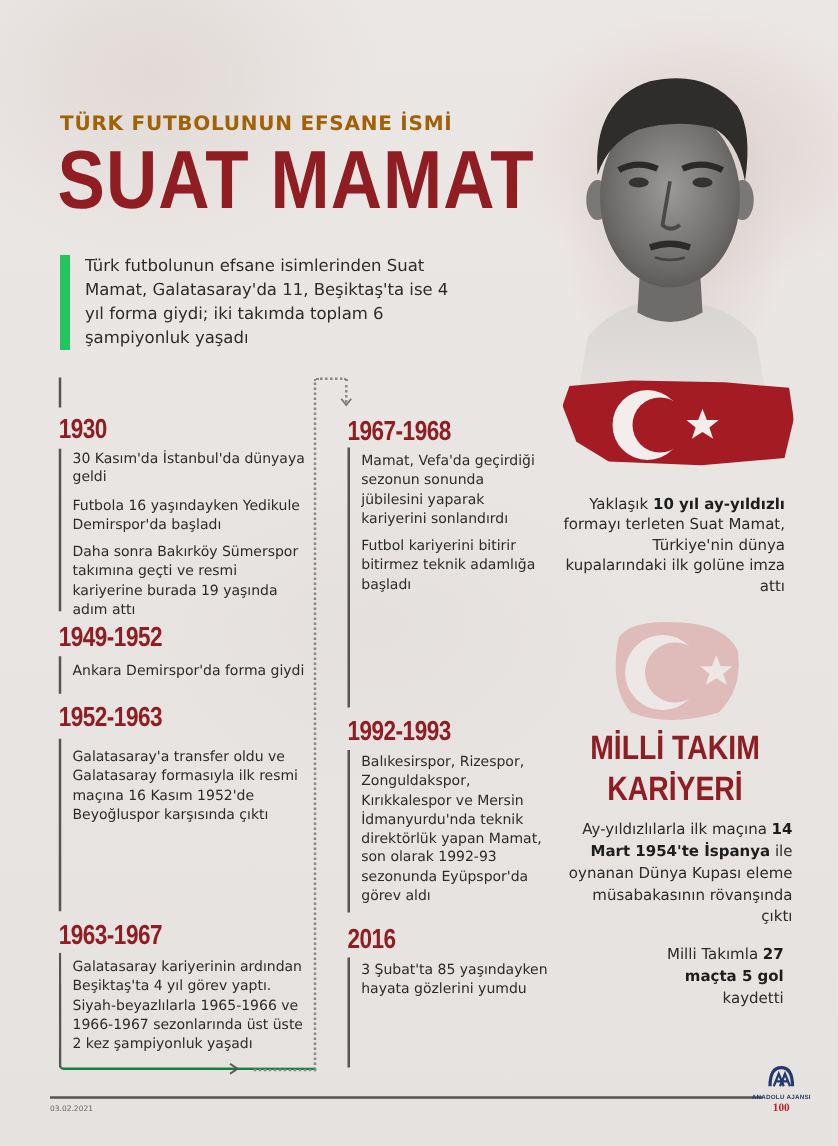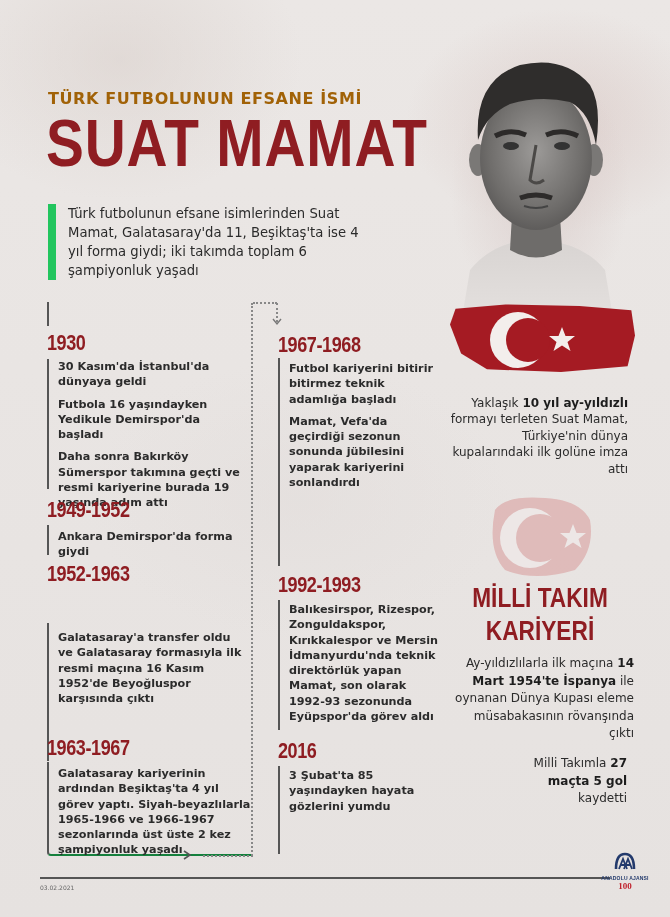--- a/index.html
+++ b/index.html
@@ -64,21 +64,21 @@
     position: absolute;
     font-family: "Liberation Sans", sans-serif; font-weight: bold;
     font-size: 22px; color: #8f1d22; letter-spacing: -0.5px;
     transform: scaleX(0.82); transform-origin: left top;
   }
   .block {
     position: absolute; border-left: 2px solid #555; padding-left: 9px;
     font-family: "DejaVu Sans", sans-serif; font-size: 11.2px; line-height: 15.3px;
     color: #2b2b2b;
   }
-  .block p { margin-bottom: 7px; font-weight: bold; }
+  .block p { margin-bottom: 7px; }
   .block p:last-child { margin-bottom: 0; }
 
   .dotted-v { position: absolute; border-left: 2px dotted #888; width: 0; }
   .dotted-h { position: absolute; border-top: 2px dotted #888; height: 0; }
 
   .side-text {
     position: absolute; text-align: right;
     font-family: "DejaVu Sans", sans-serif; font-size: 12px; line-height: 16.4px;
     color: #2b2b2b;
   }
@@ -168,21 +168,21 @@
   <p>Futbola 16 yaşındayken Yedikule Demirspor'da başladı</p>
   <p>Daha sonra Bakırköy Sümerspor takımına geçti ve resmi kariyerine burada 19 yaşında adım attı</p>
 </div>
 
 <div class="year" style="left:47px; top:497px;">1949-1952</div>
 <div class="block" style="left:47px; top:525px; width:200px; height:30px; padding-top:4px;">
   <p>Ankara Demirspor'da forma giydi</p>
 </div>
 
 <div class="year" style="left:47px; top:561px;">1952-1963</div>
-<div class="block" style="left:47px; top:591px; width:200px; height:138px; padding-top:7px;margin-top:32px;">
+<div class="block" style="left:47px; top:591px; width:200px; height:138px; padding-top:7px;">
   <p>Galatasaray'a transfer oldu ve Galatasaray formasıyla ilk resmi maçına 16 Kasım 1952'de Beyoğluspor karşısında çıktı</p>
 </div>
 
 <div class="year" style="left:47px; top:735px;">1963-1967</div>
 <div class="block" style="left:47px; top:762px; width:205px; height:94px; padding-top:4px; border-bottom:2px solid #15803d; border-bottom-left-radius:4px;">
   <p>Galatasaray kariyerinin ardından Beşiktaş'ta 4 yıl görev yaptı. Siyah-beyazlılarla 1965-1966 ve 1966-1967 sezonlarında üst üste 2 kez şampiyonluk yaşadı</p>
 </div>
 
 <svg style="position:absolute; left:182px; top:850px;" width="10" height="10" viewBox="0 0 10 10">
   <path d="M2 1 L8 5 L2 9" stroke="#555" stroke-width="1.6" fill="none"></path>
@@ -191,22 +191,22 @@
 <div class="dotted-h" style="left:203px; top:855px; width:50px;"></div>
 <div class="dotted-v" style="left:251px; top:303px; height:553px;"></div>
 <div class="dotted-h" style="left:253px; top:302px; width:24px;"></div>
 <div class="dotted-v" style="left:276px; top:303px; height:19px;"></div>
 <svg style="position:absolute; left:272px; top:318px;" width="10" height="8" viewBox="0 0 10 8">
   <path d="M1 1 L5 6 L9 1" stroke="#777" stroke-width="1.4" fill="none"></path>
 </svg>
 
 <div class="year" style="left:278px; top:332px;">1967-1968</div>
 <div class="block" style="left:278px; top:358px; width:160px; height:208px; padding-top:3px;">
+  <p>Mamat, Vefa'da geçirdiği sezonun sonunda jübilesini yaparak kariyerini sonlandırdı</p>
   <p>Futbol kariyerini bitirir bitirmez teknik adamlığa başladı</p>
-  <p>Mamat, Vefa'da geçirdiği sezonun sonunda jübilesini yaparak kariyerini sonlandırdı</p>
 </div>
 
 <div class="year" style="left:278px; top:572px;">1992-1993</div>
 <div class="block" style="left:278px; top:600px; width:160px; height:130px; padding-top:2px;">
   <p>Balıkesirspor, Rizespor, Zonguldakspor, Kırıkkalespor ve Mersin İdmanyurdu'nda teknik direktörlük yapan Mamat, son olarak 1992-93 sezonunda Eyüpspor'da görev aldı</p>
 </div>
 
 <div class="year" style="left:278px; top:738px;">2016</div>
 <div class="block" style="left:278px; top:766px; width:160px; height:88px; padding-top:2px;">
   <p>3 Şubat'ta 85 yaşındayken hayata gözlerini yumdu</p>

